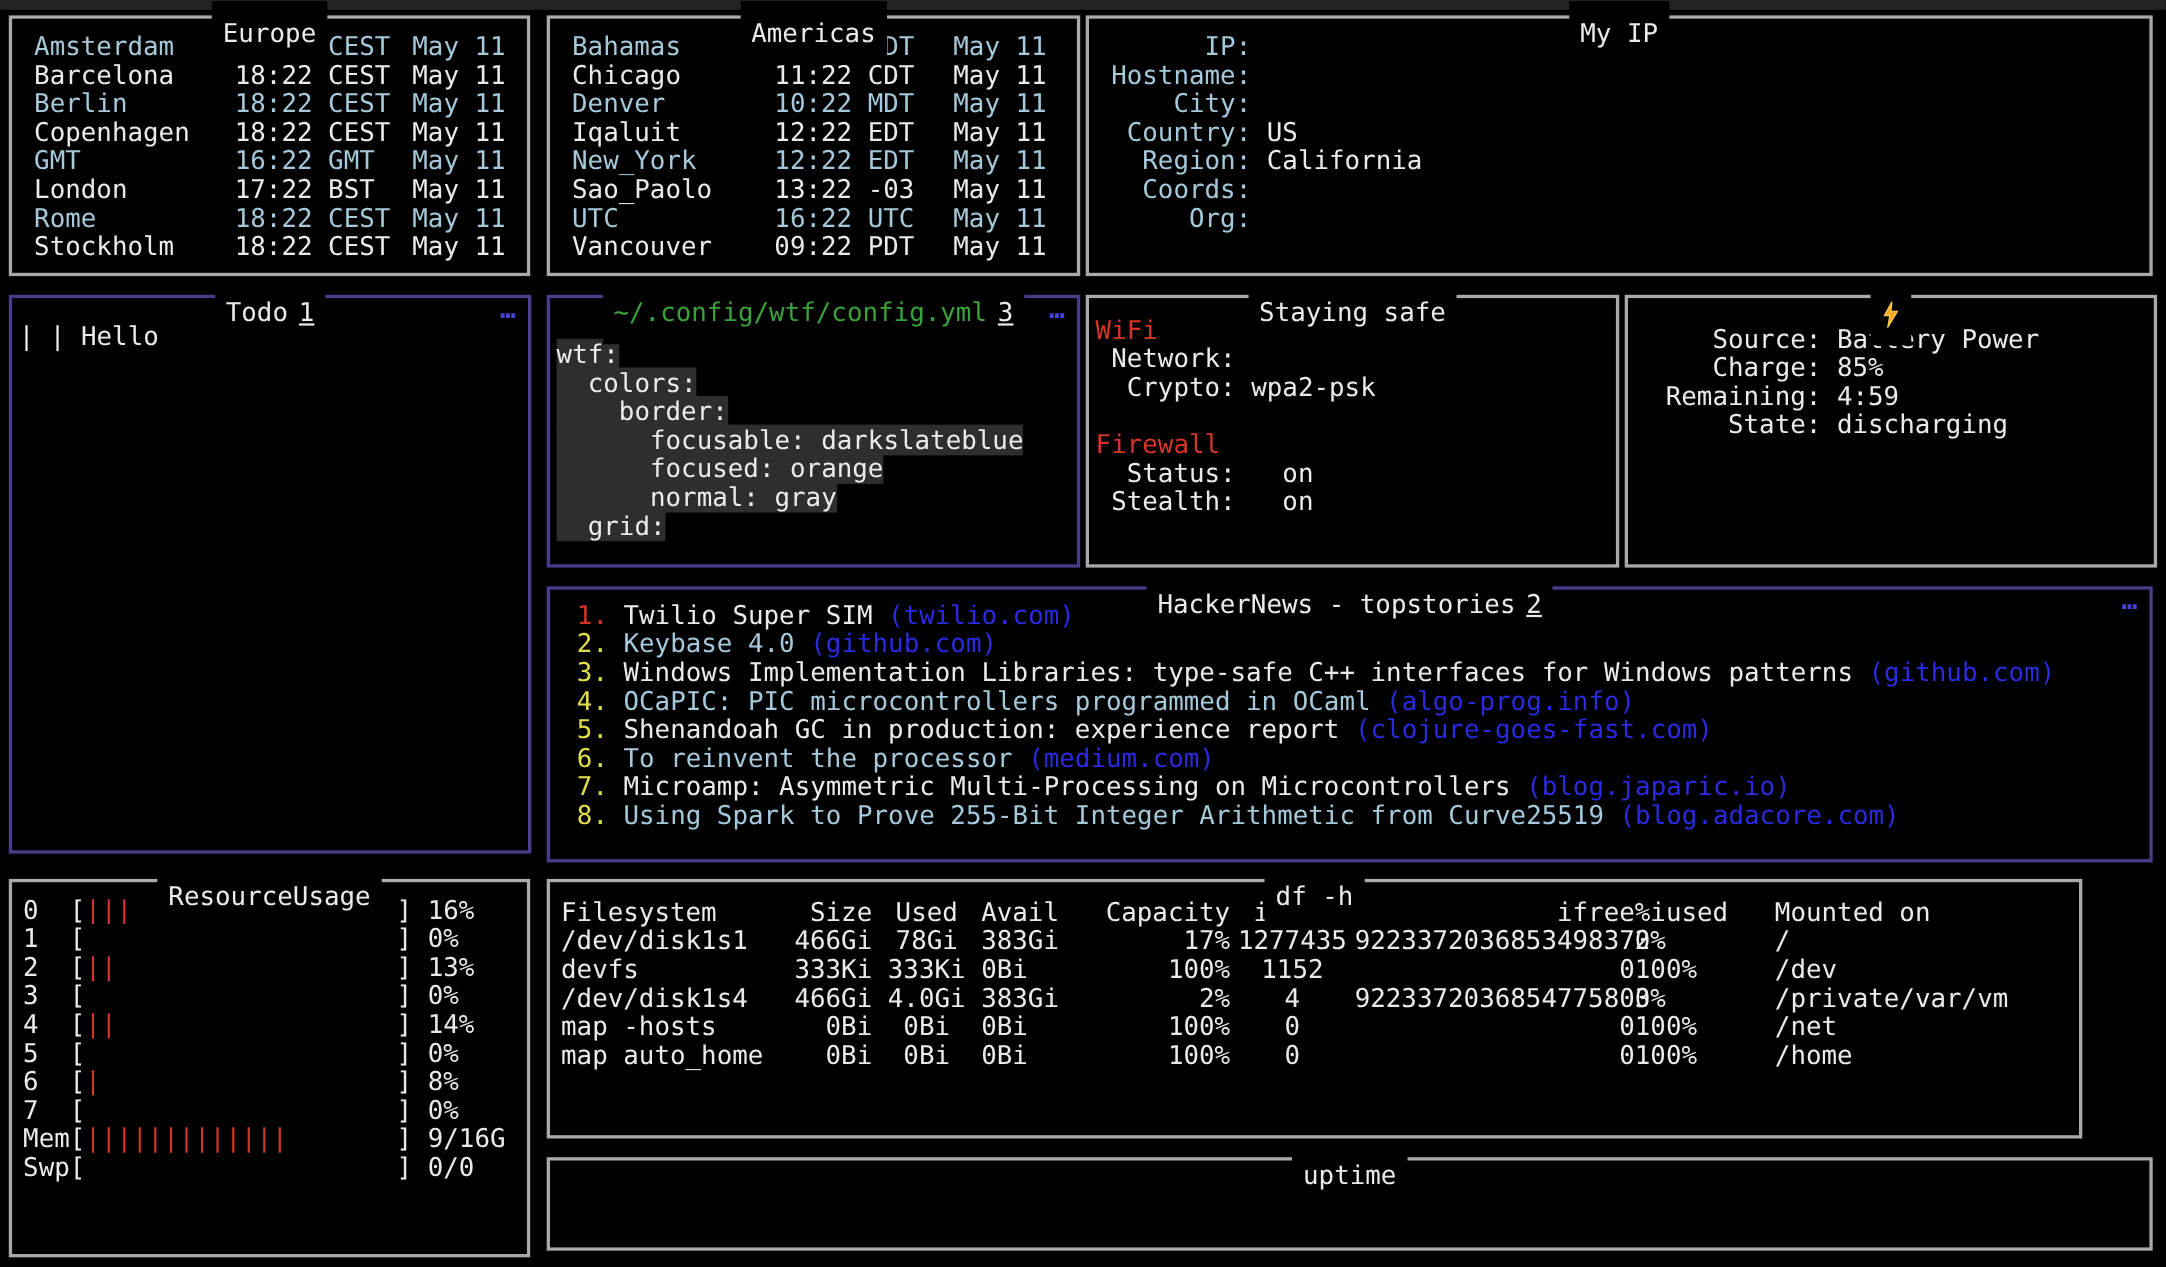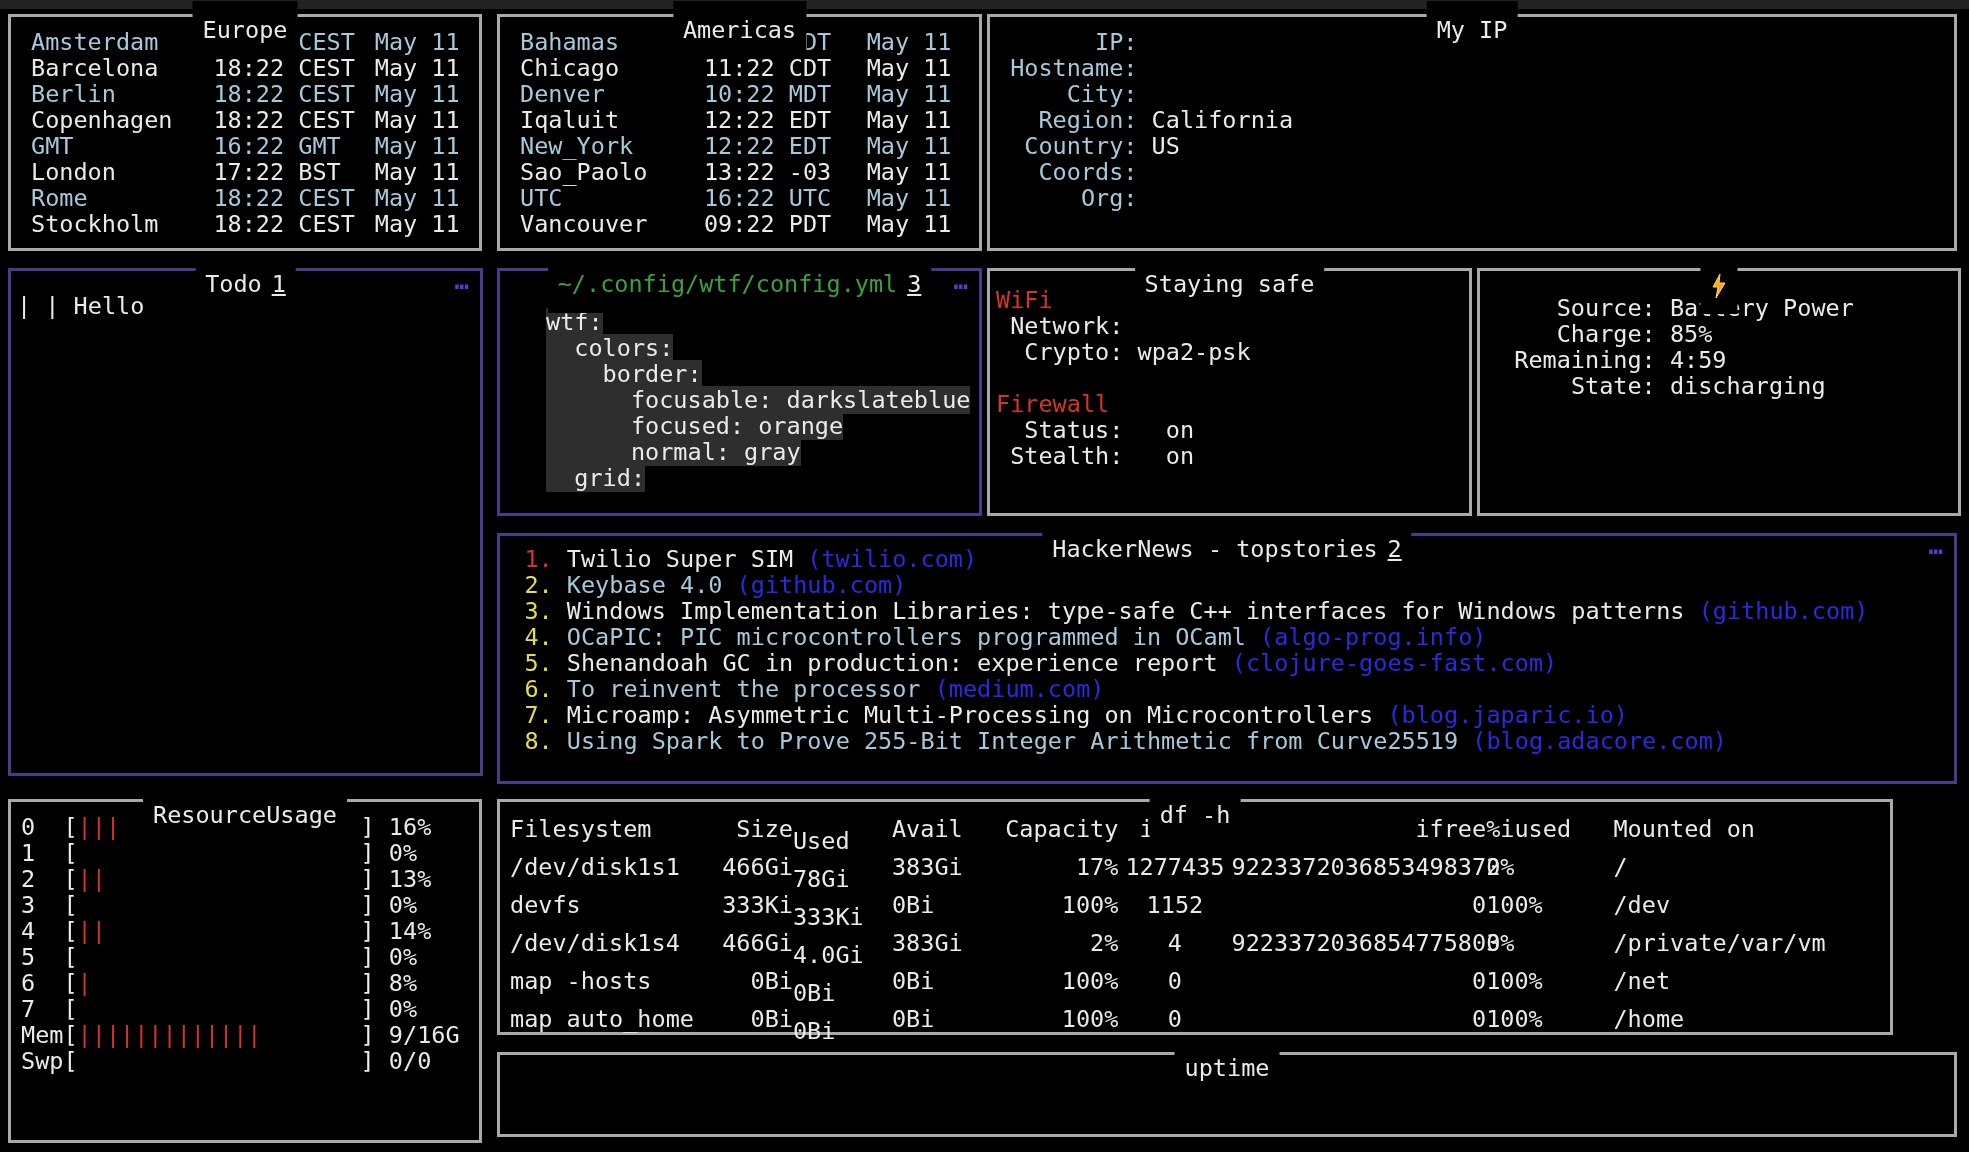--- a/index.html
+++ b/index.html
@@ -27,38 +27,38 @@
   .clock-time{width:11.5ch;}
   .clock-date{width:7ch;}
 
   
   .kvrow{display:flex;white-space:pre;}
   .kvrow .k{width:10ch;text-align:right;color:var(--lb);}
   .kvrow .v{margin-left:1ch;color:var(--w);}
   .kvrow.batt .k{width:12ch;color:var(--w);}
 
   .preline{white-space:pre;}
-  .cfg{white-space:pre;margin-left:40px;}
+  .cfg{white-space:pre;}
   .cfg .hl{background:var(--hl);}
 
   
   .hnrow{display:flex;white-space:pre;padding-left:1.3ch;}
   .hn-num{width:2ch;text-align:right;margin-right:1ch;flex:none;}
   .hn-link{color:var(--blu);margin-left:1ch;}
 
   
   .rurow{display:flex;white-space:pre;padding-left:4px;}
   .ru-label{width:3ch;flex:none;}
   .ru-bars{width:20ch;flex:none;color:var(--red);overflow:hidden;}
   .ru-val{margin-left:1ch;}
 
   
   .dfrow{display:flex;white-space:pre;padding-left:4px;}
   .dfc{flex:none;}
-  .dfc0{width:14ch;} .dfc1{width:6ch;text-align:right;} .dfc2{width:7ch;text-align:left;margin-top:12px;}
+  .dfc0{width:14ch;} .dfc1{width:6ch;text-align:right;} .dfc2{width:7ch;text-align:center;}
   .dfc3{width:7ch;text-align:left;} .dfc4{width:9ch;text-align:right;} .dfc5{width:8ch;text-align:center;}
   .dfc6{width:18ch;text-align:right;} .dfc7{width:7ch;text-align:left;} .dfc8{margin-left:2ch;}
 
   
   #p-europe  {left:8px;   top:14px;  width:474px;  height:237px;}
   #p-americas{left:497px; top:14px;  width:485px;  height:237px;}
   #p-myip    {left:987px; top:14px;  width:970px;  height:237px;}
   #p-todo    {left:8px;   top:268px; width:475px;  height:508px; padding-top:22px;}
   #p-config  {left:497px; top:268px; width:485px;  height:248px; padding-top:38px;}
   #p-safe    {left:987px; top:268px; width:485px;  height:248px; padding-top:16px;}
@@ -102,22 +102,22 @@
         <div class="clockrow tone-white"><span class="clock-city">Vancouver</span><span class="clock-time">09:22 PDT</span><span class="clock-date">May 11</span></div>
       </div>
   </div>
 
   <div class="panel" id="p-myip">
     <div class="ptitle"><span>My IP</span></div>
     <div id="myip-rows">
         <div class="kvrow"><span class="k">IP:</span><span class="v"></span></div>
         <div class="kvrow"><span class="k">Hostname:</span><span class="v"></span></div>
         <div class="kvrow"><span class="k">City:</span><span class="v"></span></div>
+        <div class="kvrow"><span class="k">Country:</span><span class="v">US</span></div>
         <div class="kvrow"><span class="k">Region:</span><span class="v">California</span></div>
-        <div class="kvrow"><span class="k">Country:</span><span class="v">US</span></div>
         <div class="kvrow"><span class="k">Coords:</span><span class="v"></span></div>
         <div class="kvrow"><span class="k">Org:</span><span class="v"></span></div>
       </div>
   </div>
 
   <div class="panel focusable" id="p-todo">
     <div class="ptitle"><span>Todo</span><span class="badge">1</span></div>
     <div class="more">…</div>
     <div class="preline"><span>| |</span> <span>Hello</span></div>
   </div>

